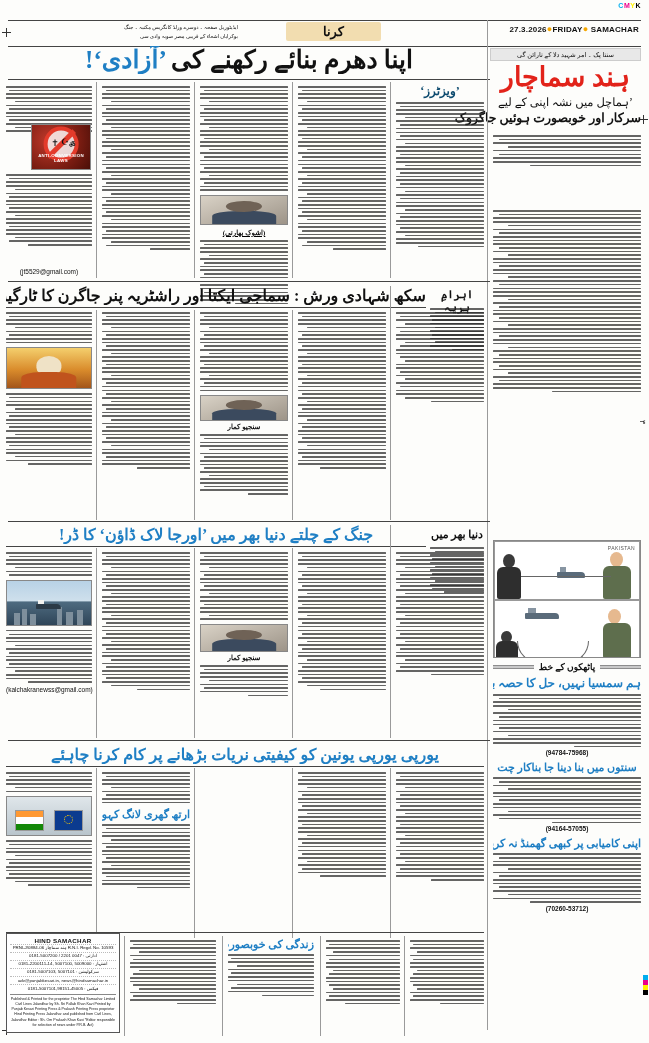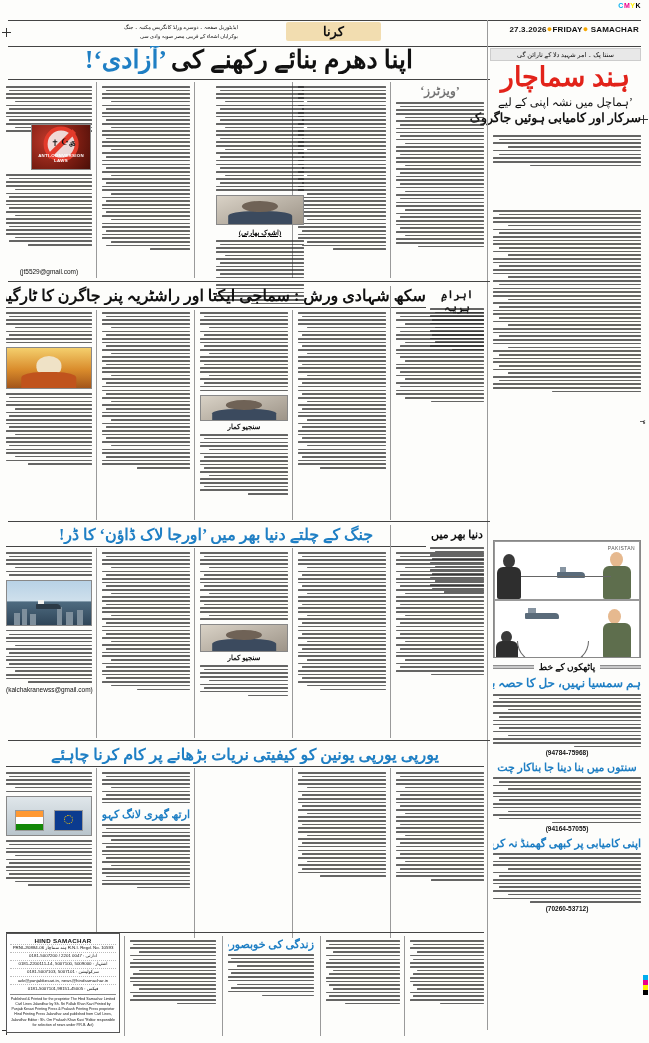--- a/index.html
+++ b/index.html
@@ -136,21 +136,21 @@
     font-weight: bold; color: #111;
     white-space: nowrap; overflow: hidden;
   }
   .secthead.blue { color: #1f7fc4; text-align: center; }
 
   .kicker {
     direction: rtl; text-align: center;
     font-size: 8px; font-weight: bold; color:#111;
   }
   .kicker.red { color:#d81f26; }
-  .kicker.blue { color:#737373; }
+  .kicker.blue { color:#0c4a6e; }
 
   .byline {
     direction: rtl; text-align: center;
     font-size: 7px; color:#111; font-weight:bold;
   }
   .email {
     font-family: "Liberation Sans", sans-serif;
     font-size: 6.5px; color:#111; text-align:center; direction:ltr;
   }
 
@@ -302,21 +302,21 @@
 
   <div class="mainhead">
     <div class="t"><span>اپنا دھرم بنائے رکھنے کی</span> <span class="blue">’آزادی‘!</span></div>
   </div>
   <div class="hr-main" style="top:79px;width:482px;"></div>
 
   <div class="masthead">
     <div class="mast-strip">سنتا پک ۔ امر شہید دلا کے تارائن گی</div>
     <div class="mast-title">ہند سماچار</div>
     <div class="mast-sub1">’ہماچل میں نشہ اپنی کے لیے</div>
-    <div class="mast-sub2">سرکار اور کامیابی ہوئیں جاگروک</div>
+    <div class="mast-sub2">سرکار اور خوبصورت ہوئیں جاگروک</div>
   </div>
 
   <div class="vrule" style="left:487px;top:20px;height:1010px;"></div>
 
   <div class="col ur" style="left:493px;top:133px;width:148px;">
     <div class="lines">
       <i class="s100"></i>
         <i class="s96"></i>
         <i class="s100"></i>
         <i class="s90"></i>
@@ -578,21 +578,21 @@
         <i class="s100"></i>
         <i class="s96"></i>
       <i class="s100"></i>
         <i class="s100"></i>
         <i class="s90"></i>
         <i class="s96"></i>
         <i class="s60"></i>
     </div>
   </div>
 
-  <div class="col ur" style="left:216px;top:84px;width:88px;text-decoration:underline;">
+  <div class="col ur" style="left:200px;top:84px;width:88px;text-decoration:underline;">
     <div class="lines">
       <i class="s100"></i>
         <i class="s96"></i>
         <i class="s100"></i>
         <i class="s100"></i>
         <i class="s90"></i>
       <i class="s100"></i>
         <i class="s96"></i>
         <i class="s100"></i>
         <i class="s100"></i>

